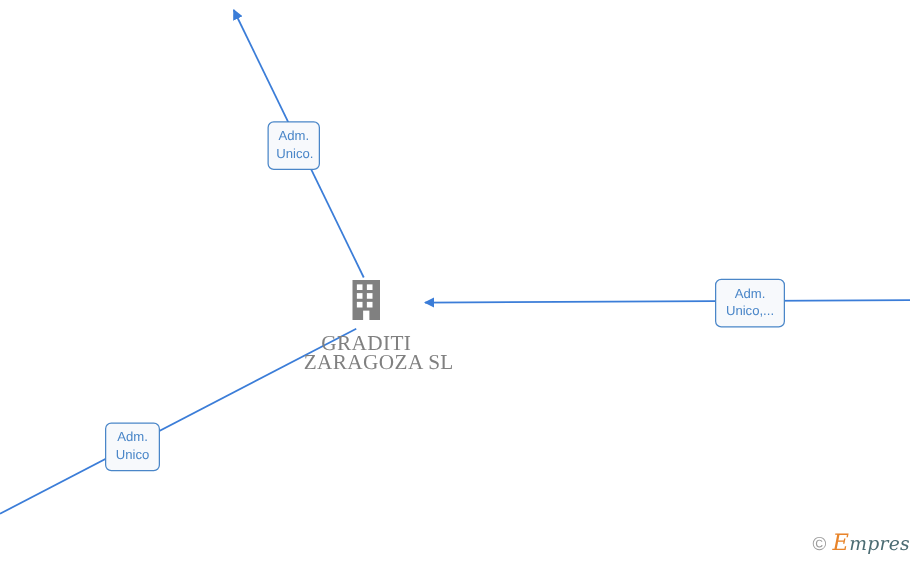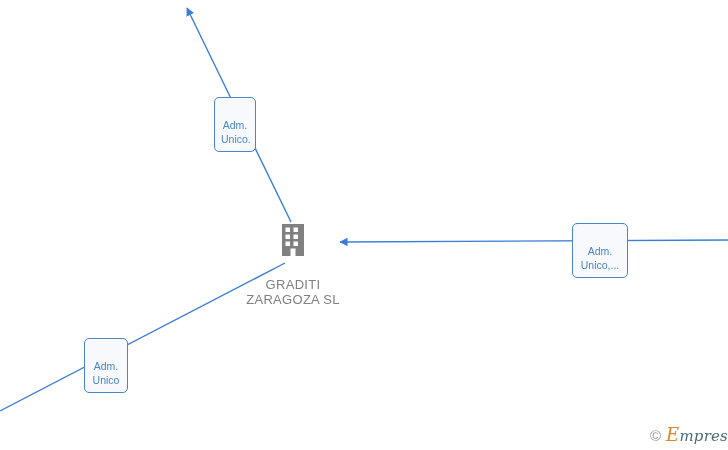--- a/index.html
+++ b/index.html
@@ -30,36 +30,37 @@
     left: 243px;
     top: 222px;
     width: 100px;
     text-align: center;
   }
   .company-icon {
     display: block;
     margin: 0 auto;
   }
   .company-label {
-    margin-top: 20px;
-    font-size: 13px;
+    margin-top: 10px;
+    font-size: 17px;
     line-height: 14.5px;
     color: #808080;
     letter-spacing: 0.3px;
     white-space: nowrap;
+    font-family: Liberation Serif, serif;
   }
 
   
   .rel-box {
     position: absolute;
     box-sizing: border-box;
     background: #f7f9fc;
     border: 1px solid #4a86c8;
     border-radius: 5px;
-    padding: 20px 6px 5px 6px;
+    padding: 4px 6px 5px 6px;
     text-align: center;
     color: #4a86c8;
     font-size: 10.5px;
     line-height: 14px;
     white-space: nowrap;
   }
   .rel-box .rel-line {
     display: block;
   }
   .rel-box.pos-top-left   { left: 214px; top: 97px;  width: 42px; }

